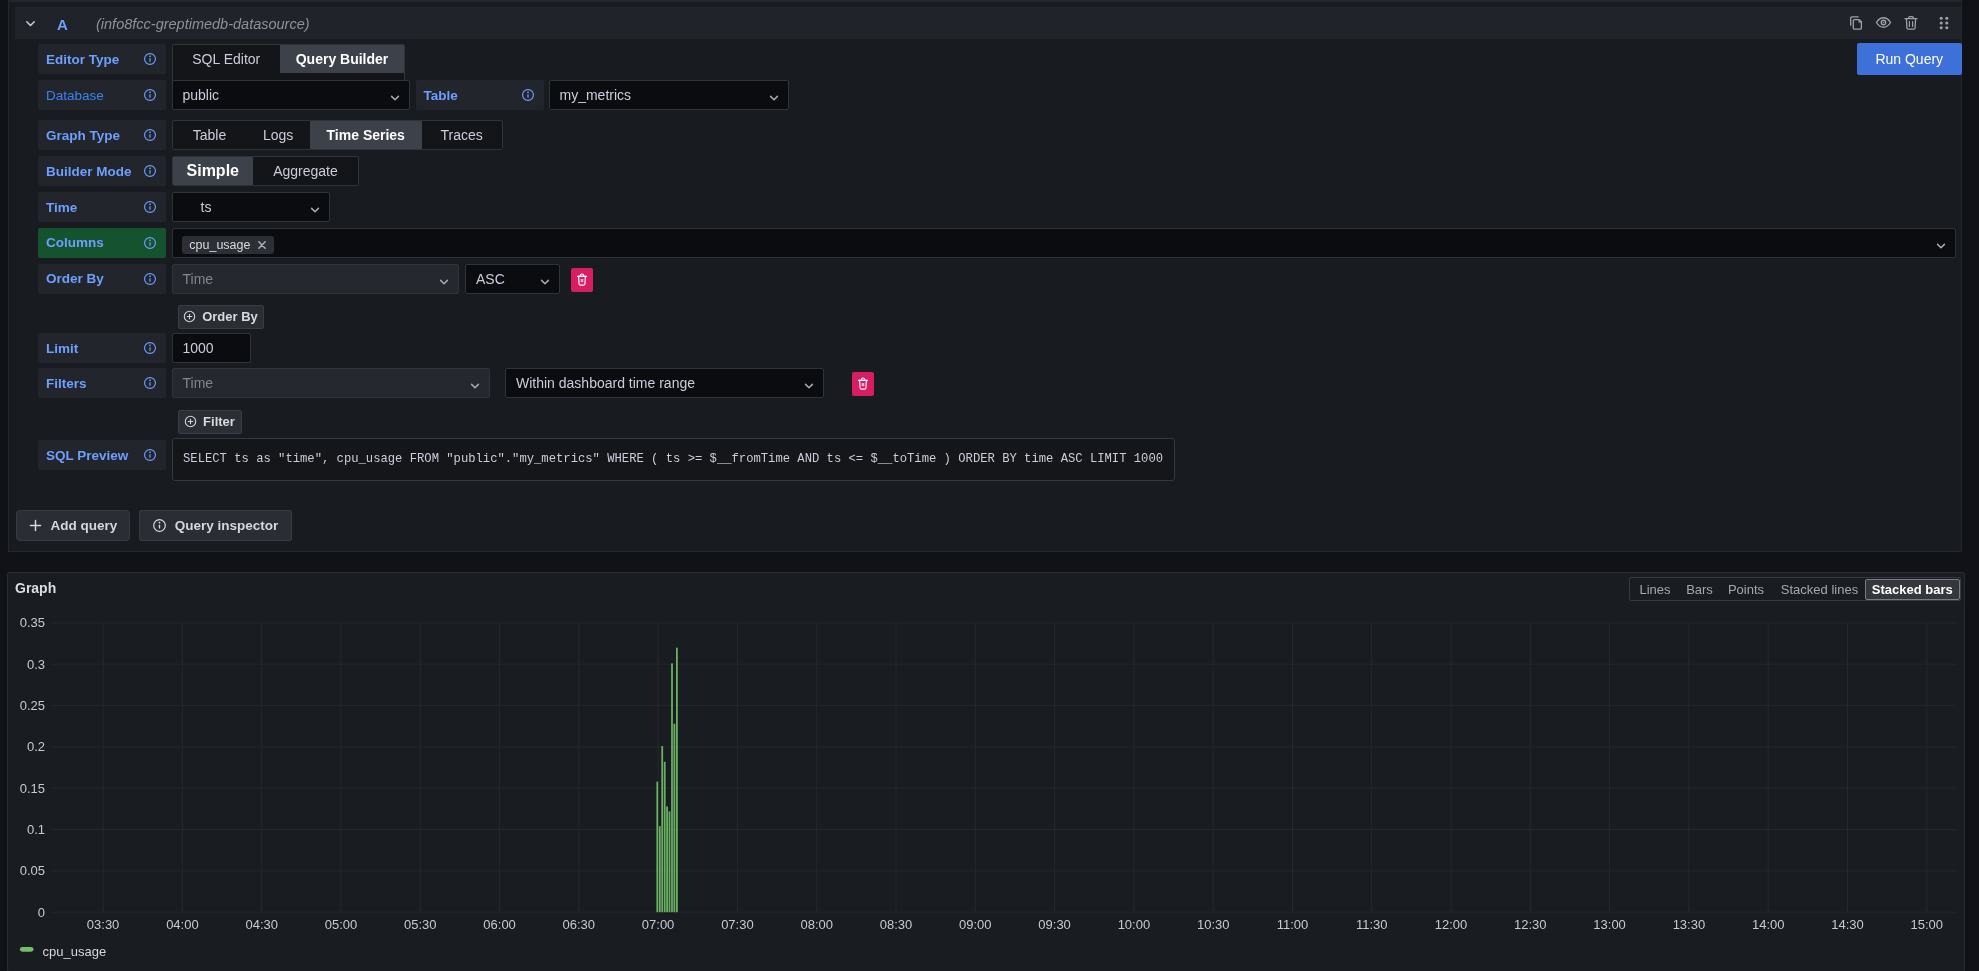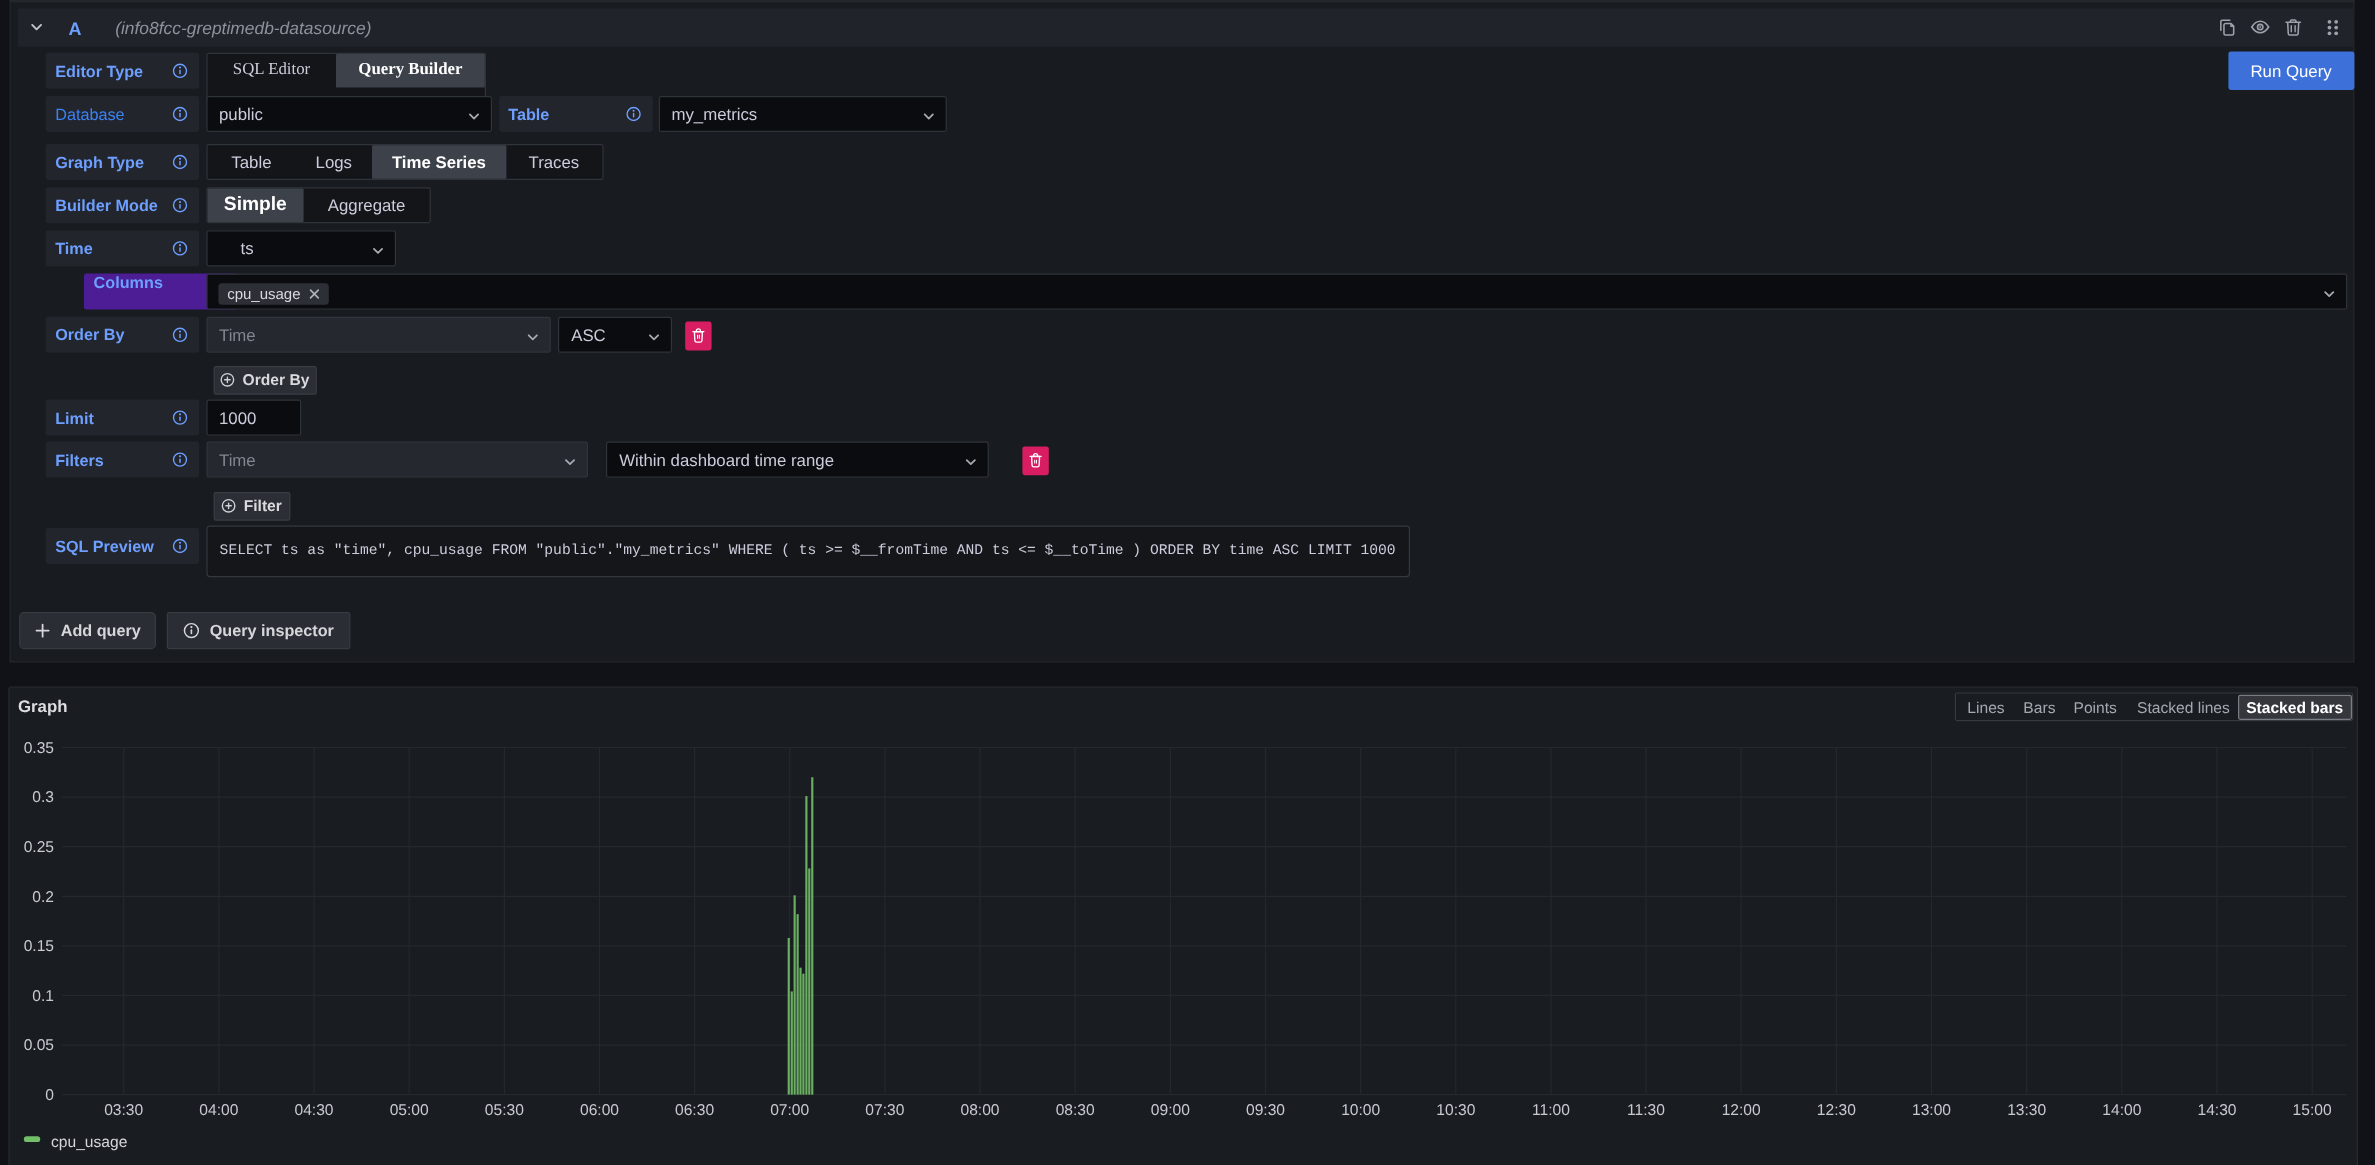--- a/index.html
+++ b/index.html
@@ -41,21 +41,21 @@
       </svg></div>
   </div>
 <div style="position:absolute;left:38px;top:44px;width:128px;height:30px;background:#22252b;border-radius:2px;display:flex;align-items:center;position:absolute;">
     <span style="padding-left:8px;color:#6e9fff;font-size:13.5px;font-weight:700;">Editor Type</span>
     <span style="position:absolute;right:9px;top:8px;color:#6e9fff;"><svg width="14" height="14" viewBox="0 0 16 16" fill="none">
         <circle cx="8" cy="8" r="6.2" stroke="#6e9fff" stroke-width="1.3"></circle>
         <circle cx="8" cy="4.9" r="1" fill="#6e9fff"></circle>
         <rect x="7.3" y="6.9" width="1.4" height="4.4" rx="0.7" fill="#6e9fff"></rect>
       </svg></span>
   </div>
-<div style="position:absolute;left:171.5px;top:44px;width:233.5px;height:42px;background:#131519;border:1px solid #2f343b;border-radius:2px;box-sizing:border-box;font-family:Liberation Serif, serif;">
+<div style="position:absolute;left:171.5px;top:44px;width:233.5px;height:42px;background:#131519;border:1px solid #2f343b;border-radius:2px;box-sizing:border-box;">
     <div style="position:absolute;left:0px;top:0;width:107.5px;height:28px;display:flex;align-items:center;justify-content:center;font-size:14px;color:#ccccdc;font-weight:500;">SQL Editor</div>
     <div style="position:absolute;left:107.5px;top:0;width:124px;height:28px;display:flex;align-items:center;justify-content:center;font-size:14px;background:#3d414a;color:#ffffff;font-weight:600;border-radius:1px;">Query Builder</div>
   </div>
 <div style="position:absolute;left:1857px;top:43px;width:104.5px;height:32px;background:#3d71d9;border-radius:2px;display:flex;align-items:center;justify-content:center;color:#fff;font-size:14px;font-weight:500;">Run Query</div>
 <div style="position:absolute;left:38px;top:80px;width:128px;height:30px;background:#22252b;border-radius:2px;display:flex;align-items:center;position:absolute;">
     <span style="padding-left:8px;color:#3b82f6;font-size:13.5px;font-weight:400;">Database</span>
     <span style="position:absolute;right:9px;top:8px;color:#6e9fff;"><svg width="14" height="14" viewBox="0 0 16 16" fill="none">
         <circle cx="8" cy="8" r="6.2" stroke="#6e9fff" stroke-width="1.3"></circle>
         <circle cx="8" cy="4.9" r="1" fill="#6e9fff"></circle>
         <rect x="7.3" y="6.9" width="1.4" height="4.4" rx="0.7" fill="#6e9fff"></rect>
@@ -114,21 +114,21 @@
         <circle cx="8" cy="4.9" r="1" fill="#6e9fff"></circle>
         <rect x="7.3" y="6.9" width="1.4" height="4.4" rx="0.7" fill="#6e9fff"></rect>
       </svg></span>
   </div>
 <div style="position:absolute;left:171.5px;top:192px;width:158.5px;height:30px;background:#0b0c0f;border:1px solid #2f343b;border-radius:2px;display:flex;align-items:center;box-sizing:border-box;">
     <span style="padding-left:28px;color:#ccccdc;font-size:14px;">ts</span>
     <span style="position:absolute;right:8px;top:9px;"><svg width="12" height="12" viewBox="0 0 12 12" fill="none">
         <path d="M2.6 4.4 L6 7.8 L9.4 4.4" stroke="#a5aab2" stroke-width="1.5" stroke-linecap="round" stroke-linejoin="round"></path>
       </svg></span>
   </div>
-<div style="position:absolute;left:38px;top:227.5px;width:128px;height:30px;background:#4c1d95;border-radius:2px;display:flex;position:absolute;margin-left:32px;">
+<div style="position:absolute;left:38px;top:227.5px;width:128px;height:30px;background:#14532d;border-radius:2px;display:flex;align-items:center;position:absolute;">
     <span style="padding-left:8px;color:#6e9fff;font-size:13.5px;font-weight:700;">Columns</span>
     <span style="position:absolute;right:9px;top:8px;color:#6e9fff;"><svg width="14" height="14" viewBox="0 0 16 16" fill="none">
         <circle cx="8" cy="8" r="6.2" stroke="#6e9fff" stroke-width="1.3"></circle>
         <circle cx="8" cy="4.9" r="1" fill="#6e9fff"></circle>
         <rect x="7.3" y="6.9" width="1.4" height="4.4" rx="0.7" fill="#6e9fff"></rect>
       </svg></span>
   </div>
 <div style="position:absolute;left:171.5px;top:227.5px;width:1784px;height:30px;background:#0b0c0f;border:1px solid #2f343b;border-radius:2px;box-sizing:border-box;">
     <span style="position:absolute;left:9.8px;top:7px;height:18px;background:#2c2f36;border-radius:3px;display:flex;align-items:center;padding:0 7px;gap:7px;">
       <span style="color:#d9dade;font-size:12.5px;font-weight:500;">cpu_usage</span>

